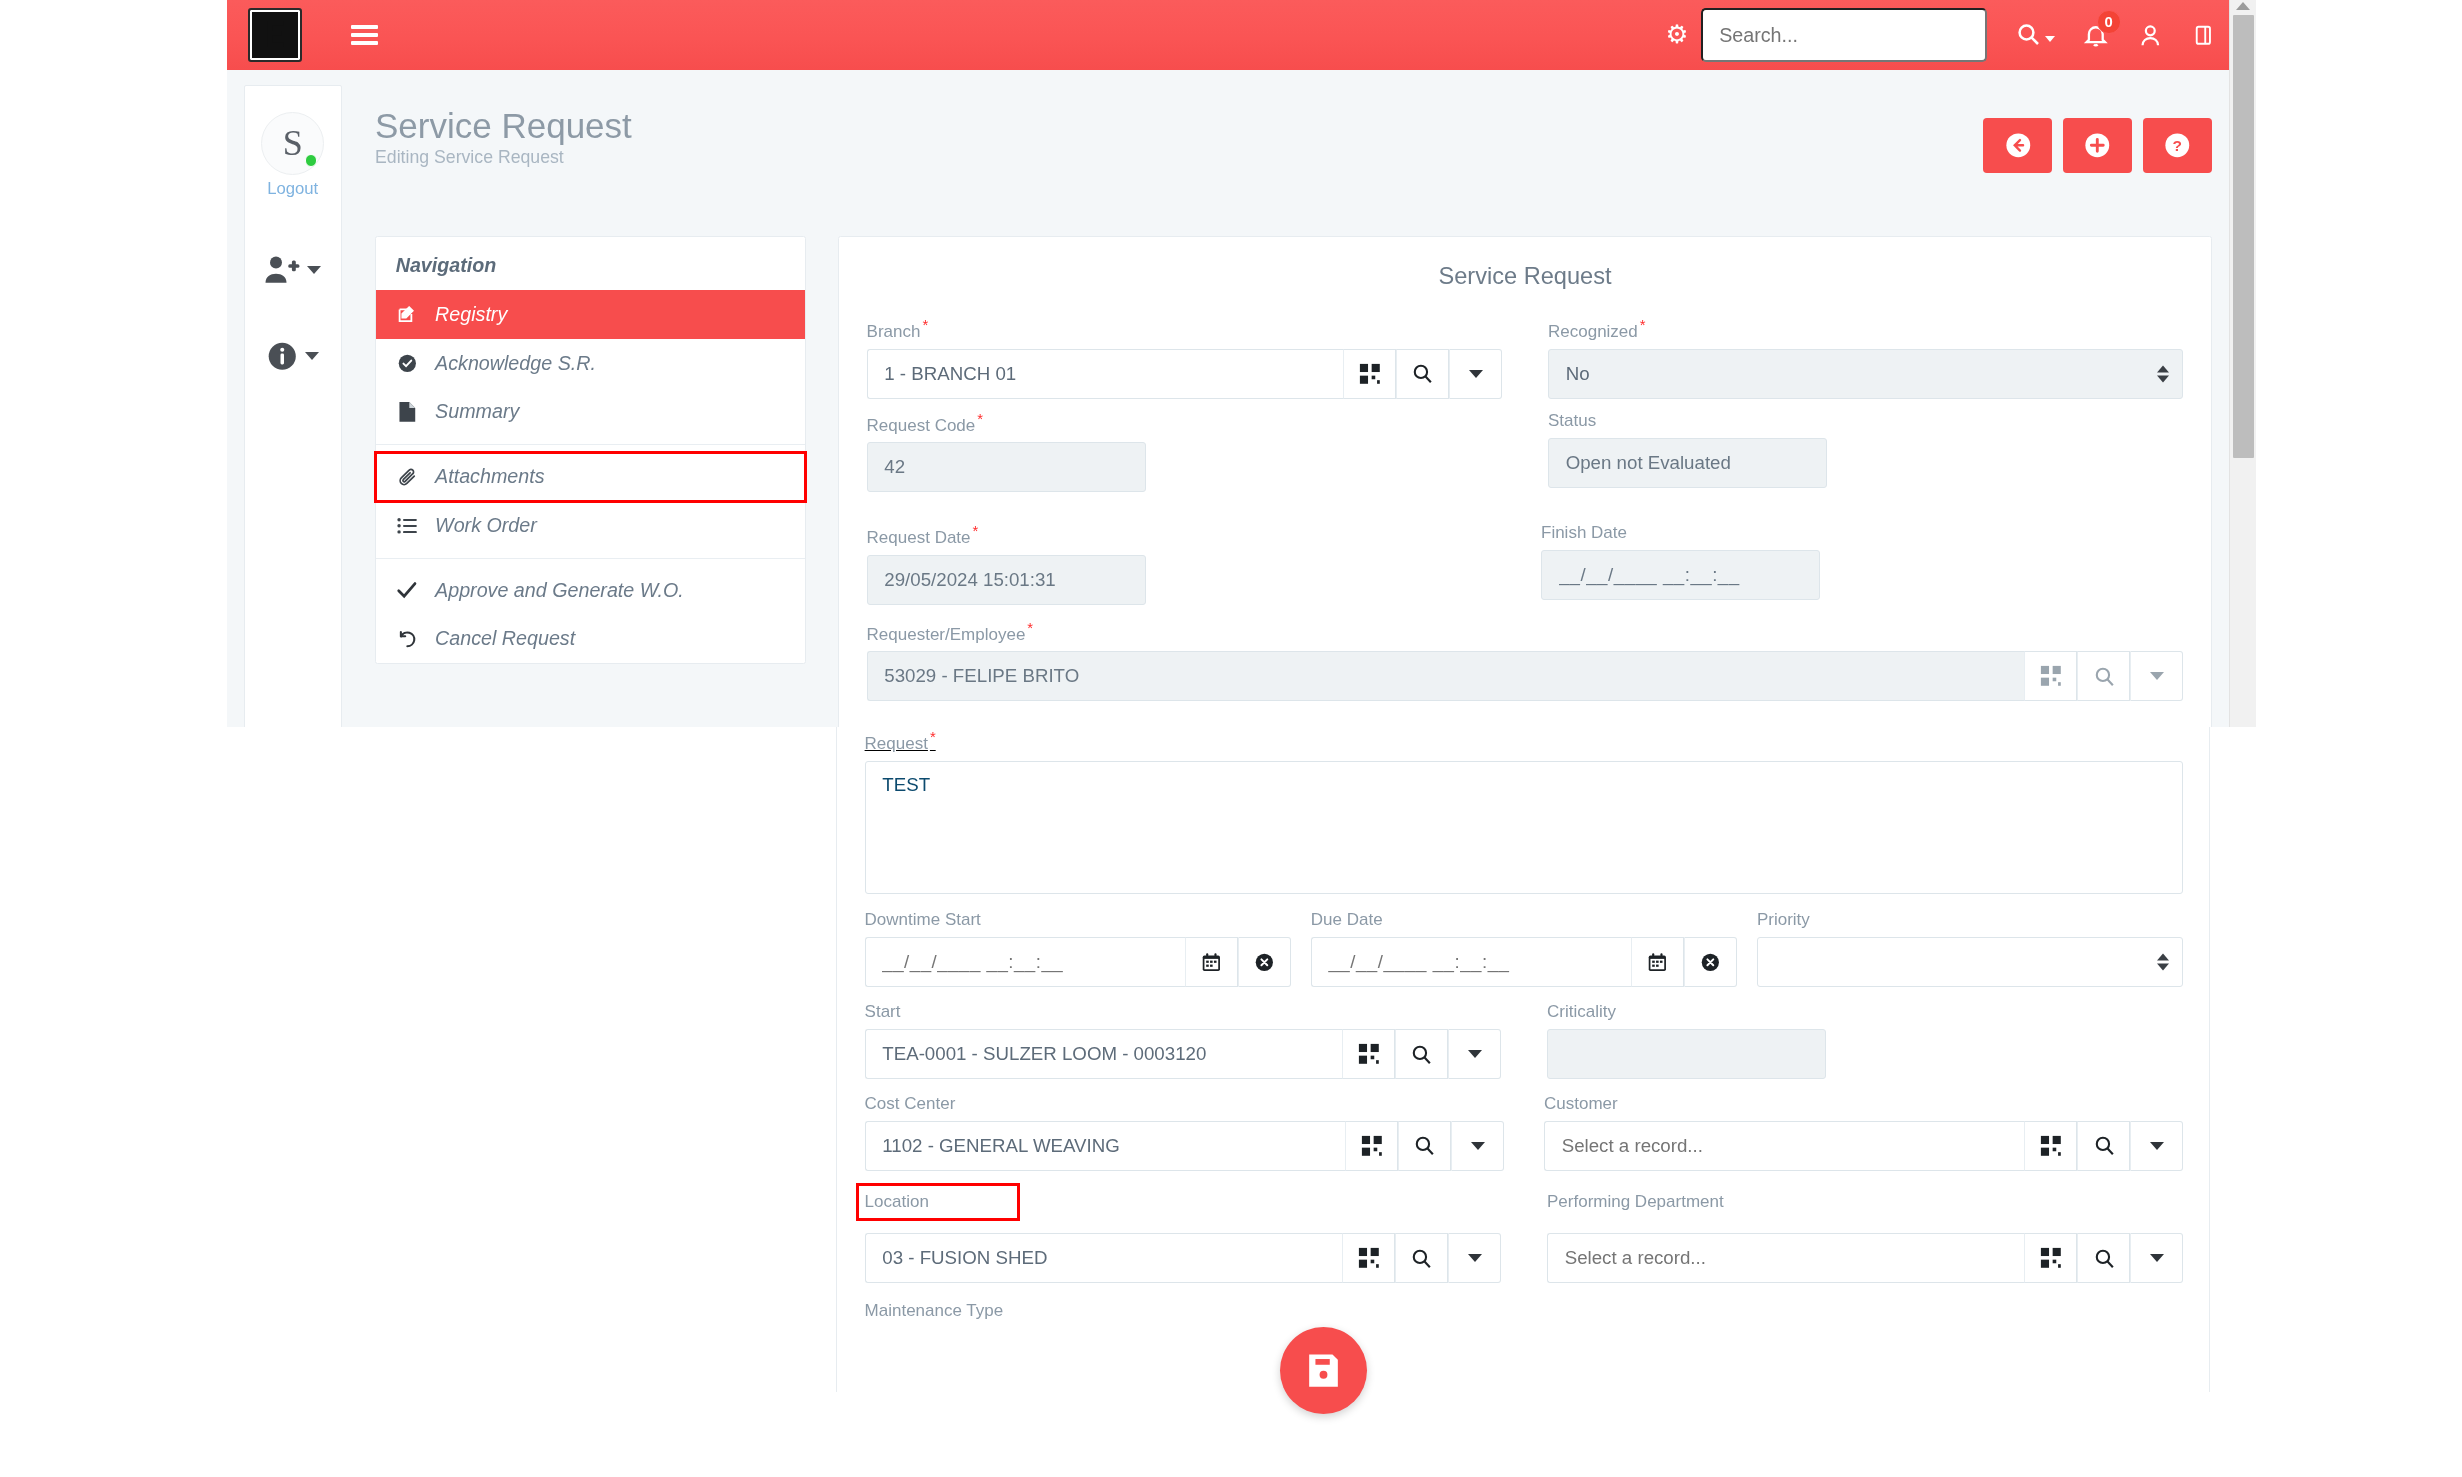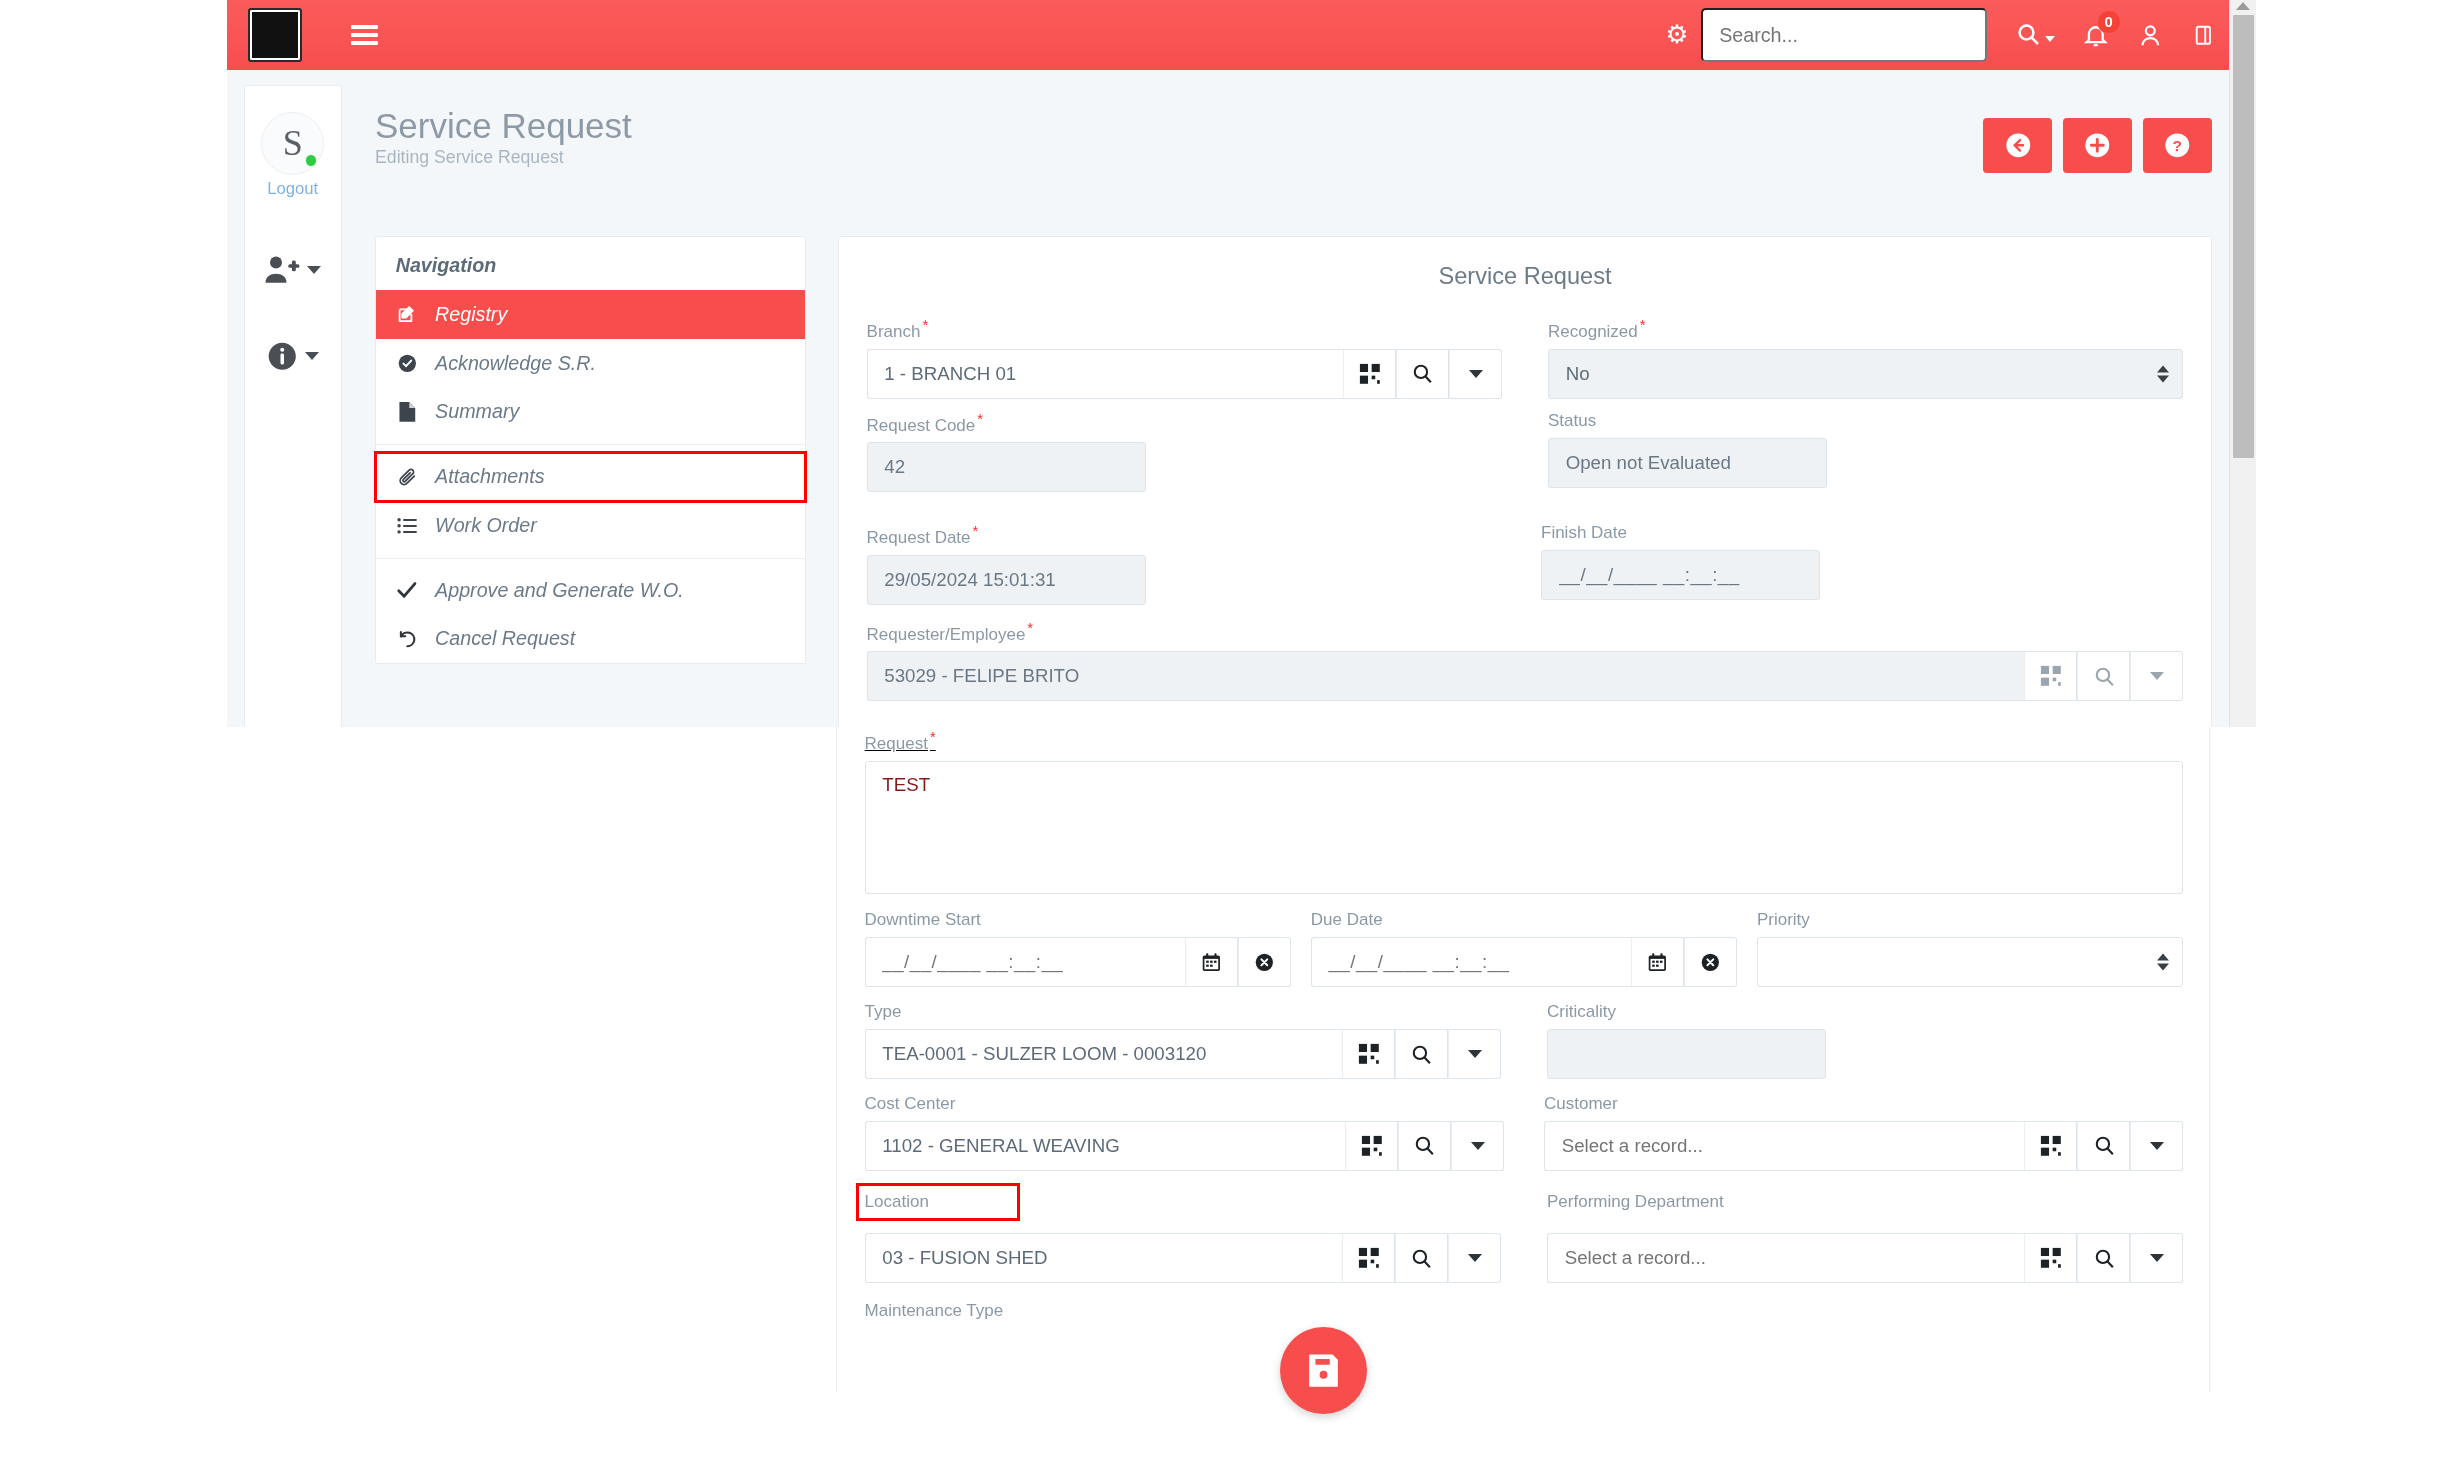--- a/index.html
+++ b/index.html
@@ -140,21 +140,21 @@
   .selwrap { position:relative; }
   .spin { position:absolute; right: 14.8px; top: 50%; transform: translateY(-50%);
     display:flex; flex-direction:column; gap:3px; pointer-events:none; }
   .spin i { width:0;height:0;border-left:6.9px solid transparent;border-right:6.9px solid transparent; display:block; }
   .spin .up { border-bottom: 7.9px solid #3a3f45; }
   .spin .dn { border-top: 7.9px solid #3a3f45; }
   .mask { color:#b9c4cd; letter-spacing: 0.5px; }
 
   .ta {
     width:100%; height: 133px; border:0.5px solid #dde5ea; border-radius:3px;
-    font-size: 18.7px; color:#7f1d1d; padding: 12.8px 16.7px; resize:none;
+    font-size: 18.7px; color:#0c4a6e; padding: 12.8px 16.7px; resize:none;
     font-family:"Liberation Sans", sans-serif;
   }
 
   
   .capture-bot {
     position:absolute; left: 836px; top: 727px; width: 1374px; height: 665px;
     overflow:hidden; background:#fff;
     border-left: 0.5px solid #e7ecf0; border-right: 0.5px solid #e7ecf0;
   }
   .bot-inner { position:relative; width: 1374px; padding: 0 27.6px; }
@@ -531,21 +531,21 @@
             <span class="spin">
                 <i class="up"></i>
                 <i class="dn"></i>
               </span>
           </div>
         </div>
       </div>
 
       <div class="frow" style="margin-top:14.8px;">
         <div class="fcol">
-          <span class="flabel">Type</span>
+          <span class="flabel">Start</span>
           <div class="ctrl">
             <input class="inp grp" value="TEA-0001 - SULZER LOOM - 0003120" style="">
             <span class="addon">
               <svg width="21.7" height="21.7" viewBox="0 0 24 24" fill="#1d2226">
                   <rect x="1" y="1" width="9" height="9"></rect>
                   <rect x="14" y="1" width="9" height="9"></rect>
                   <rect x="1" y="14" width="9" height="9"></rect>
                   <rect x="14" y="14" width="4" height="4"></rect>
                   <rect x="20" y="19" width="3" height="4"></rect>
                 </svg>

